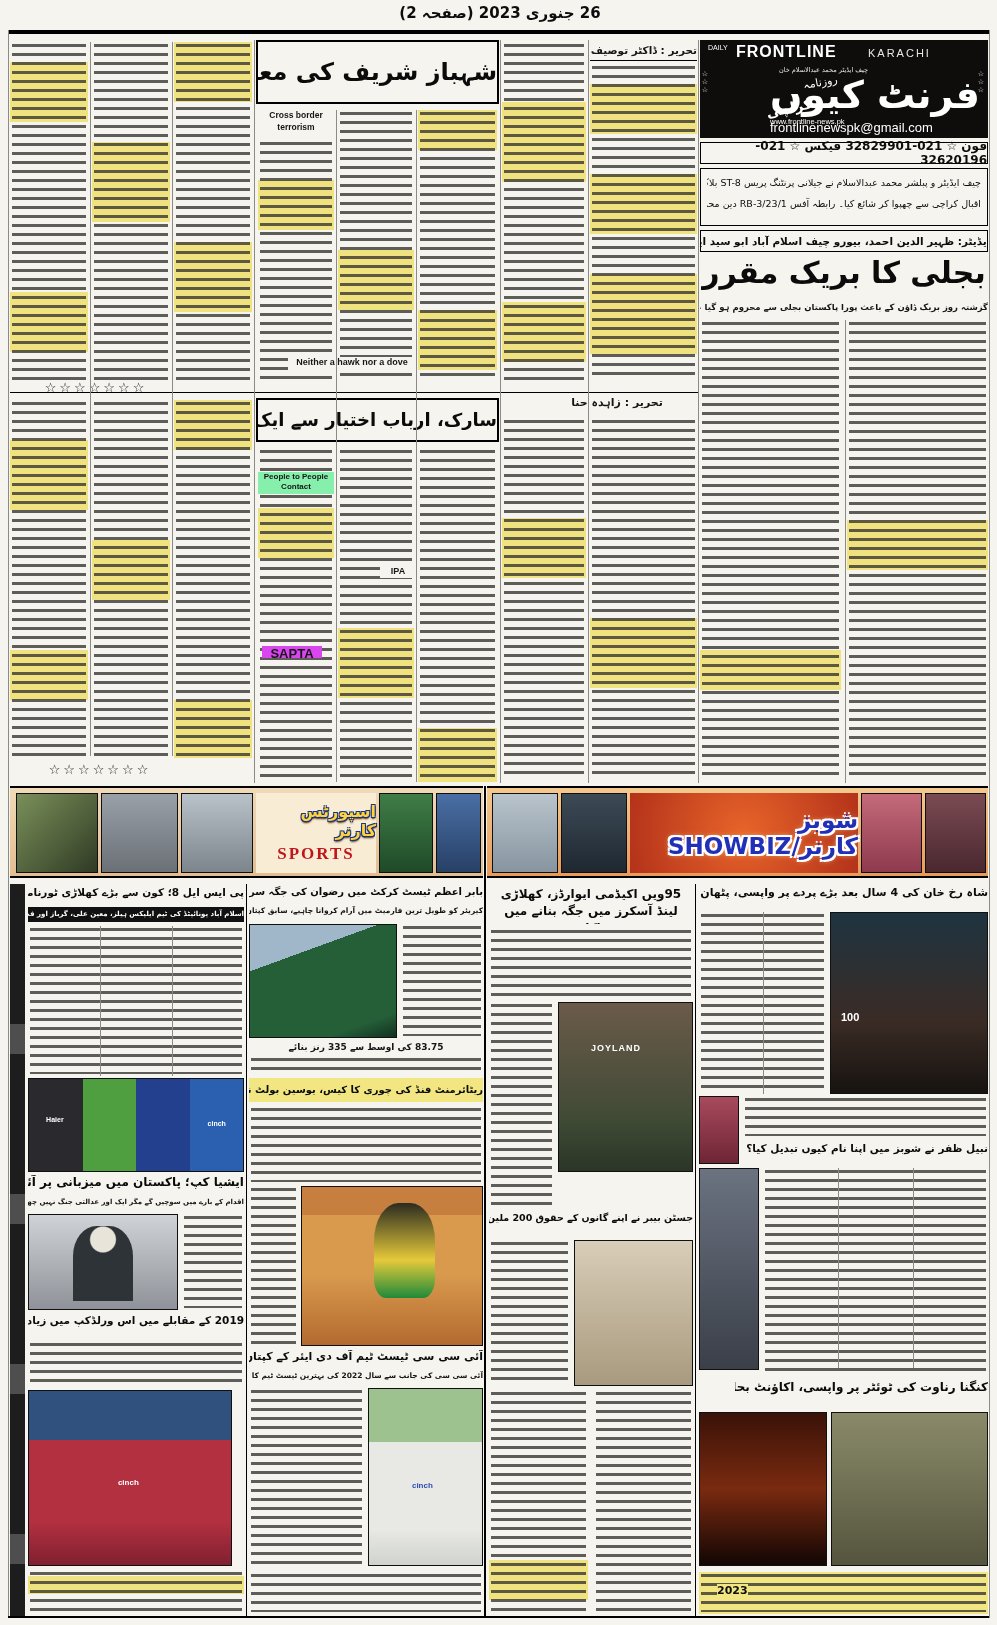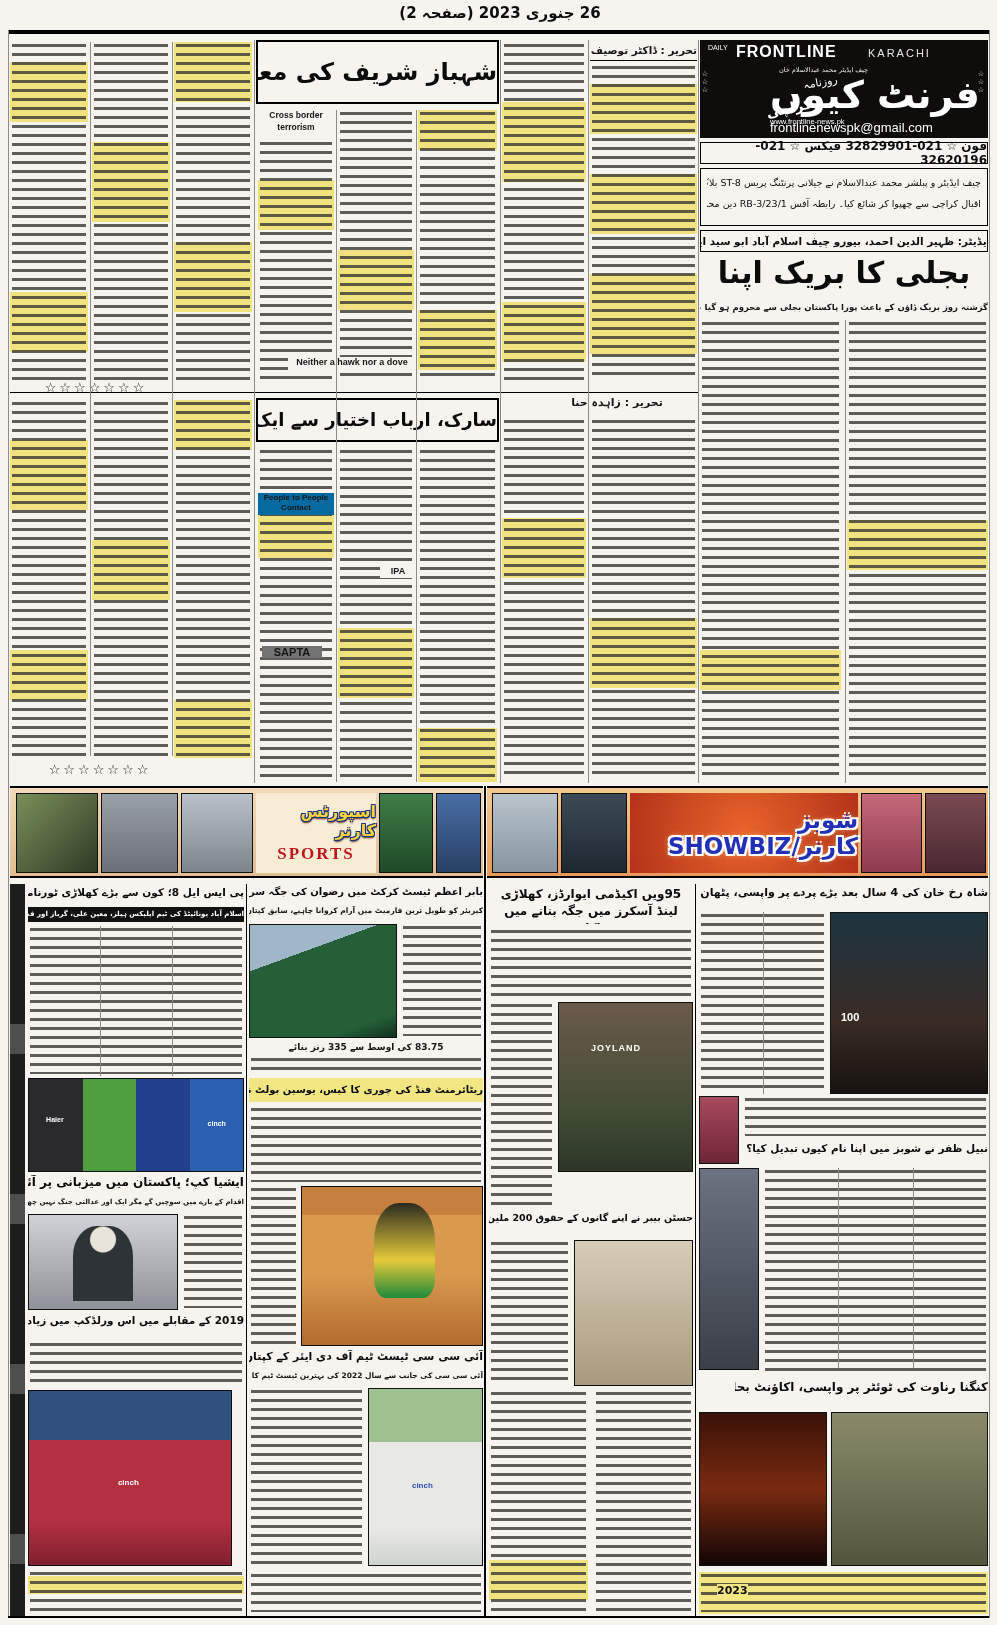--- a/index.html
+++ b/index.html
@@ -61,21 +61,21 @@
     <span class="en" style="left:70px;bottom:12px;font-size:7.5px;">www.frontline-news.pk</span>
     <span class="en" style="left:70px;bottom:3px;font-size:13px;">frontlinenewspk@gmail.com</span>
   </div>
   <div class="abs bdr" style="left:700px;top:142px;width:288px;height:22px;display:flex;align-items:center;justify-content:center;font-weight:bold;font-size:12px;">فون ☆ 021-32829901 فیکس ☆ 021-32620196</div>
   <div class="abs bdr" style="left:700px;top:168px;width:288px;height:58px;padding:4px 6px;font-size:9.5px;line-height:2.2;text-align:center;">
     <div style="white-space:nowrap;overflow:hidden;">چیف ایڈیٹر و پبلشر محمد عبدالاسلام نے جیلانی پرنٹنگ پریس ST-8 بلاک 10-A مکتان</div>
     <div style="white-space:nowrap;overflow:hidden;">اقبال کراچی سے چھپوا کر شائع کیا۔ رابطہ آفس RB-3/23/1 دین محمد وفائی روڈ کراچی۔</div>
   </div>
   <div class="abs bdr" style="left:700px;top:230px;width:288px;height:22px;display:flex;align-items:center;justify-content:center;font-weight:bold;font-size:10.5px;white-space:nowrap;overflow:hidden;">ایگزیکٹو ایڈیٹر: ظہیر الدین احمد، بیورو چیف اسلام آباد ابو سید ایم اے شاہ</div>
 
-  <div class="headline" style="left:700px;top:254px;width:288px;height:46px;font-size:30px;">بجلی کا بریک اپنا</div>
+  <div class="headline" style="left:700px;top:254px;width:288px;height:46px;font-size:30px;">بجلی کا بریک مقرر</div>
   <div class="sub" style="left:700px;top:302px;width:288px;height:13px;font-size:8.5px;">گزشتہ روز بریک ڈاؤن کے باعث پورا پاکستان بجلی سے محروم ہو گیا جس کا براہ راست اثر ملکی معیشت پر پڑا</div>
   <div class="sim" style="left:847px;top:320px;width:141px;height:463px;">
     <div class="hl" style="top:200px;height:50px;"></div>
   </div>
   <div class="sim" style="left:700px;top:320px;width:141px;height:463px;">
     <div class="hl" style="top:330px;height:40px;"></div>
   </div>
   <div class="vrule" style="left:845px;top:320px;height:463px;"></div>
 
   <div class="sub" style="left:590px;top:44px;width:107px;height:16px;font-size:10.5px;border-bottom:1px solid #000;">تحریر : ڈاکٹر توصیف احمد</div>
@@ -126,23 +126,23 @@
   </div>
   <div class="sim" style="left:418px;top:448px;width:79px;height:334px;">
     <div class="hl" style="top:280px;height:54px;"></div>
   </div>
   <div class="sim" style="left:338px;top:448px;width:76px;height:334px;">
     <div class="hl" style="top:180px;height:70px;"></div>
   </div>
   <div class="sim" style="left:258px;top:448px;width:76px;height:334px;">
     <div class="hl" style="top:60px;height:50px;"></div>
   </div>
-  <div class="sub en" style="left:258px;top:493px;width:76px;height:22px;font-size:8px;white-space:normal;line-height:1.3;background:#0369a1;">People to People Contact</div>
+  <div class="sub en" style="left:258px;top:472px;width:76px;height:22px;font-size:8px;white-space:normal;line-height:1.3;background:#86efac;">People to People Contact</div>
   <div class="sub en" style="left:380px;top:566px;width:36px;height:12px;font-size:9px;background:#f6f4ee;">IPA</div>
-  <div class="sub en" style="left:262px;top:646px;width:60px;height:12px;font-size:11px;background:#737373;">SAPTA</div>
+  <div class="sub en" style="left:262px;top:646px;width:60px;height:12px;font-size:13px;background:#d946ef;">SAPTA</div>
 
   <div class="sub" style="left:502px;top:396px;width:230px;height:18px;font-size:11px;">تحریر : زاہدہ حنا</div>
   <div class="sim" style="left:590px;top:418px;width:107px;height:364px;">
     <div class="hl" style="top:200px;height:70px;"></div>
   </div>
   <div class="sim" style="left:502px;top:418px;width:84px;height:364px;">
     <div class="hl" style="top:100px;height:60px;"></div>
   </div>
 
   <div class="sim" style="left:174px;top:400px;width:78px;height:358px;">

